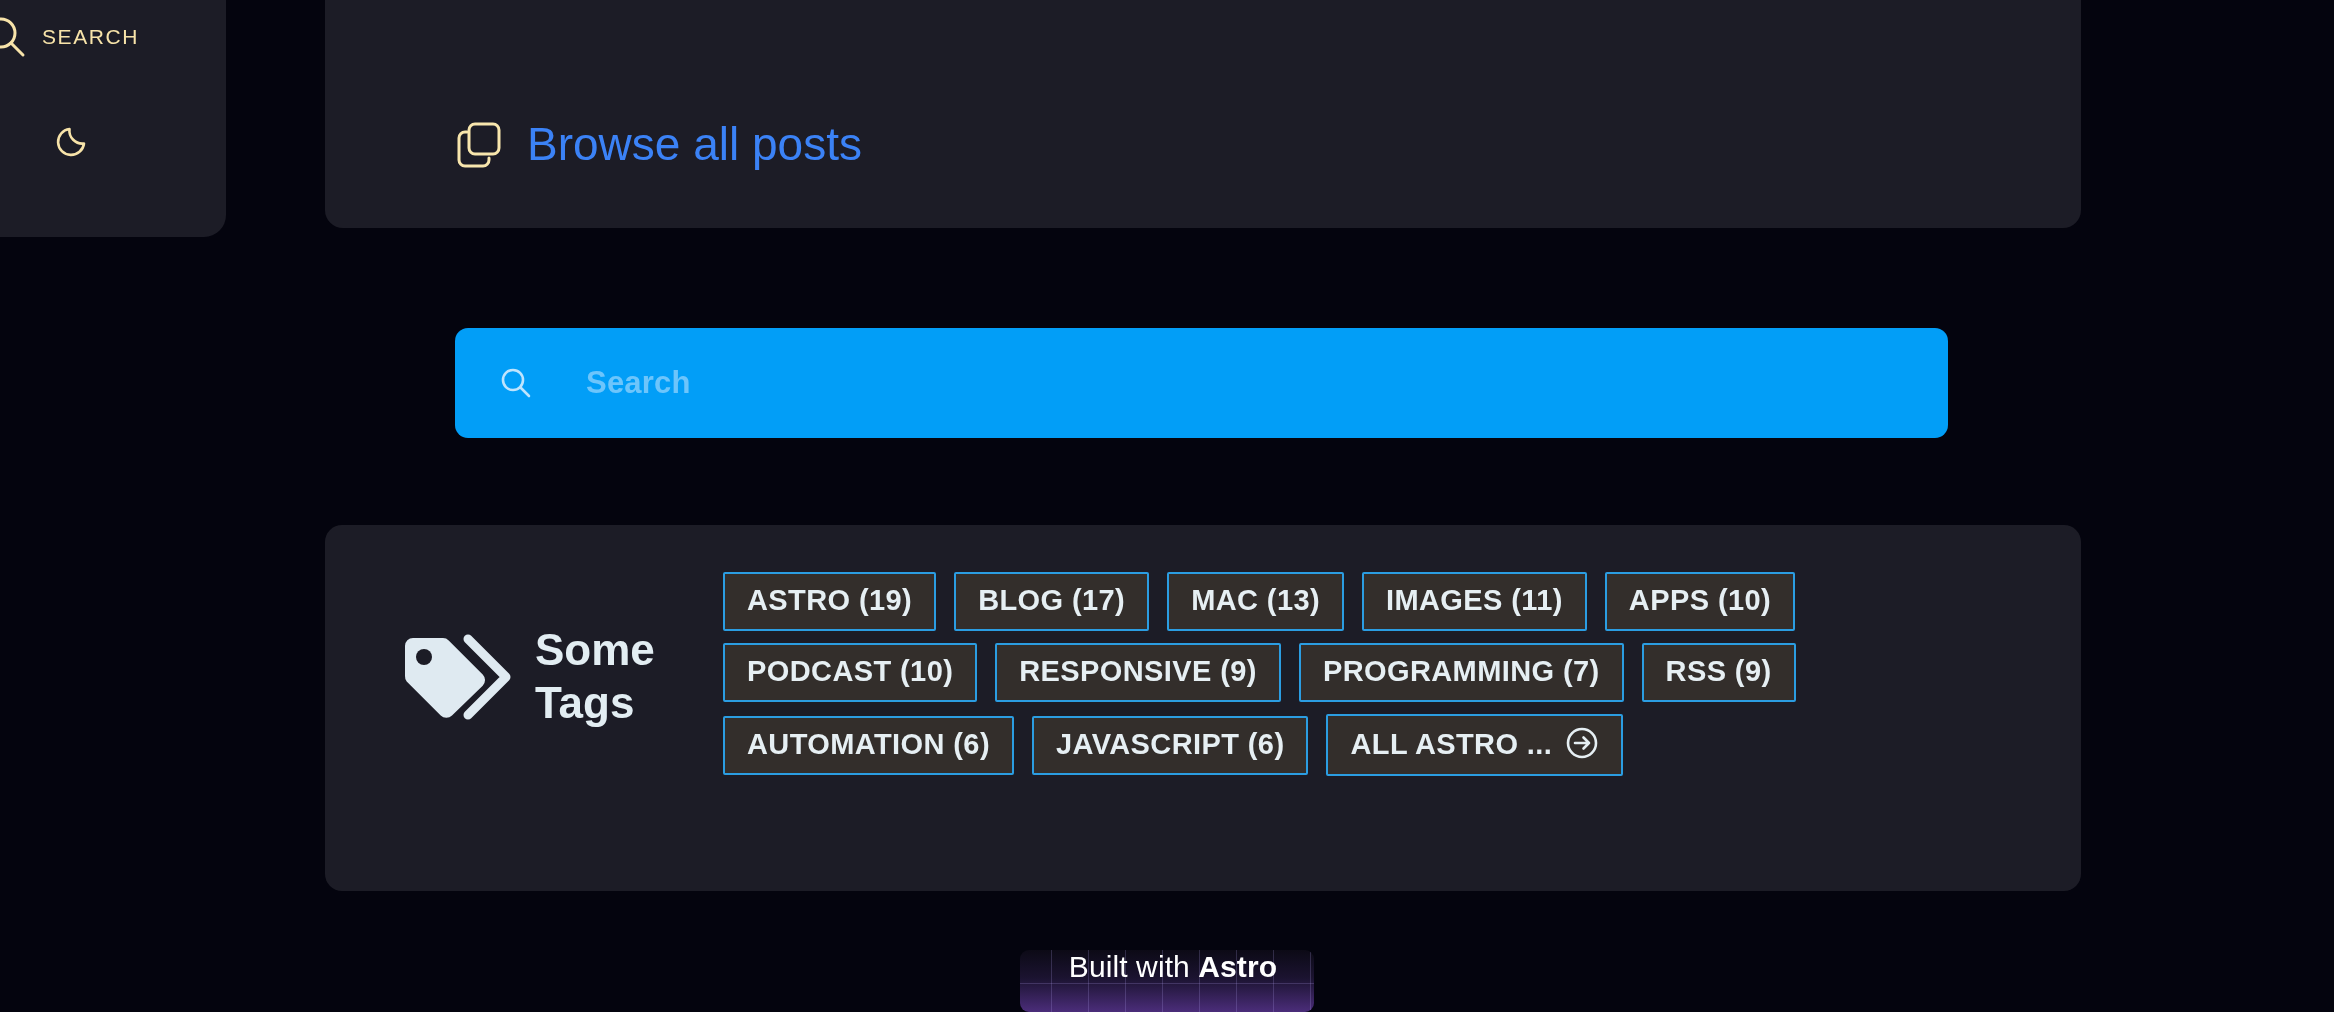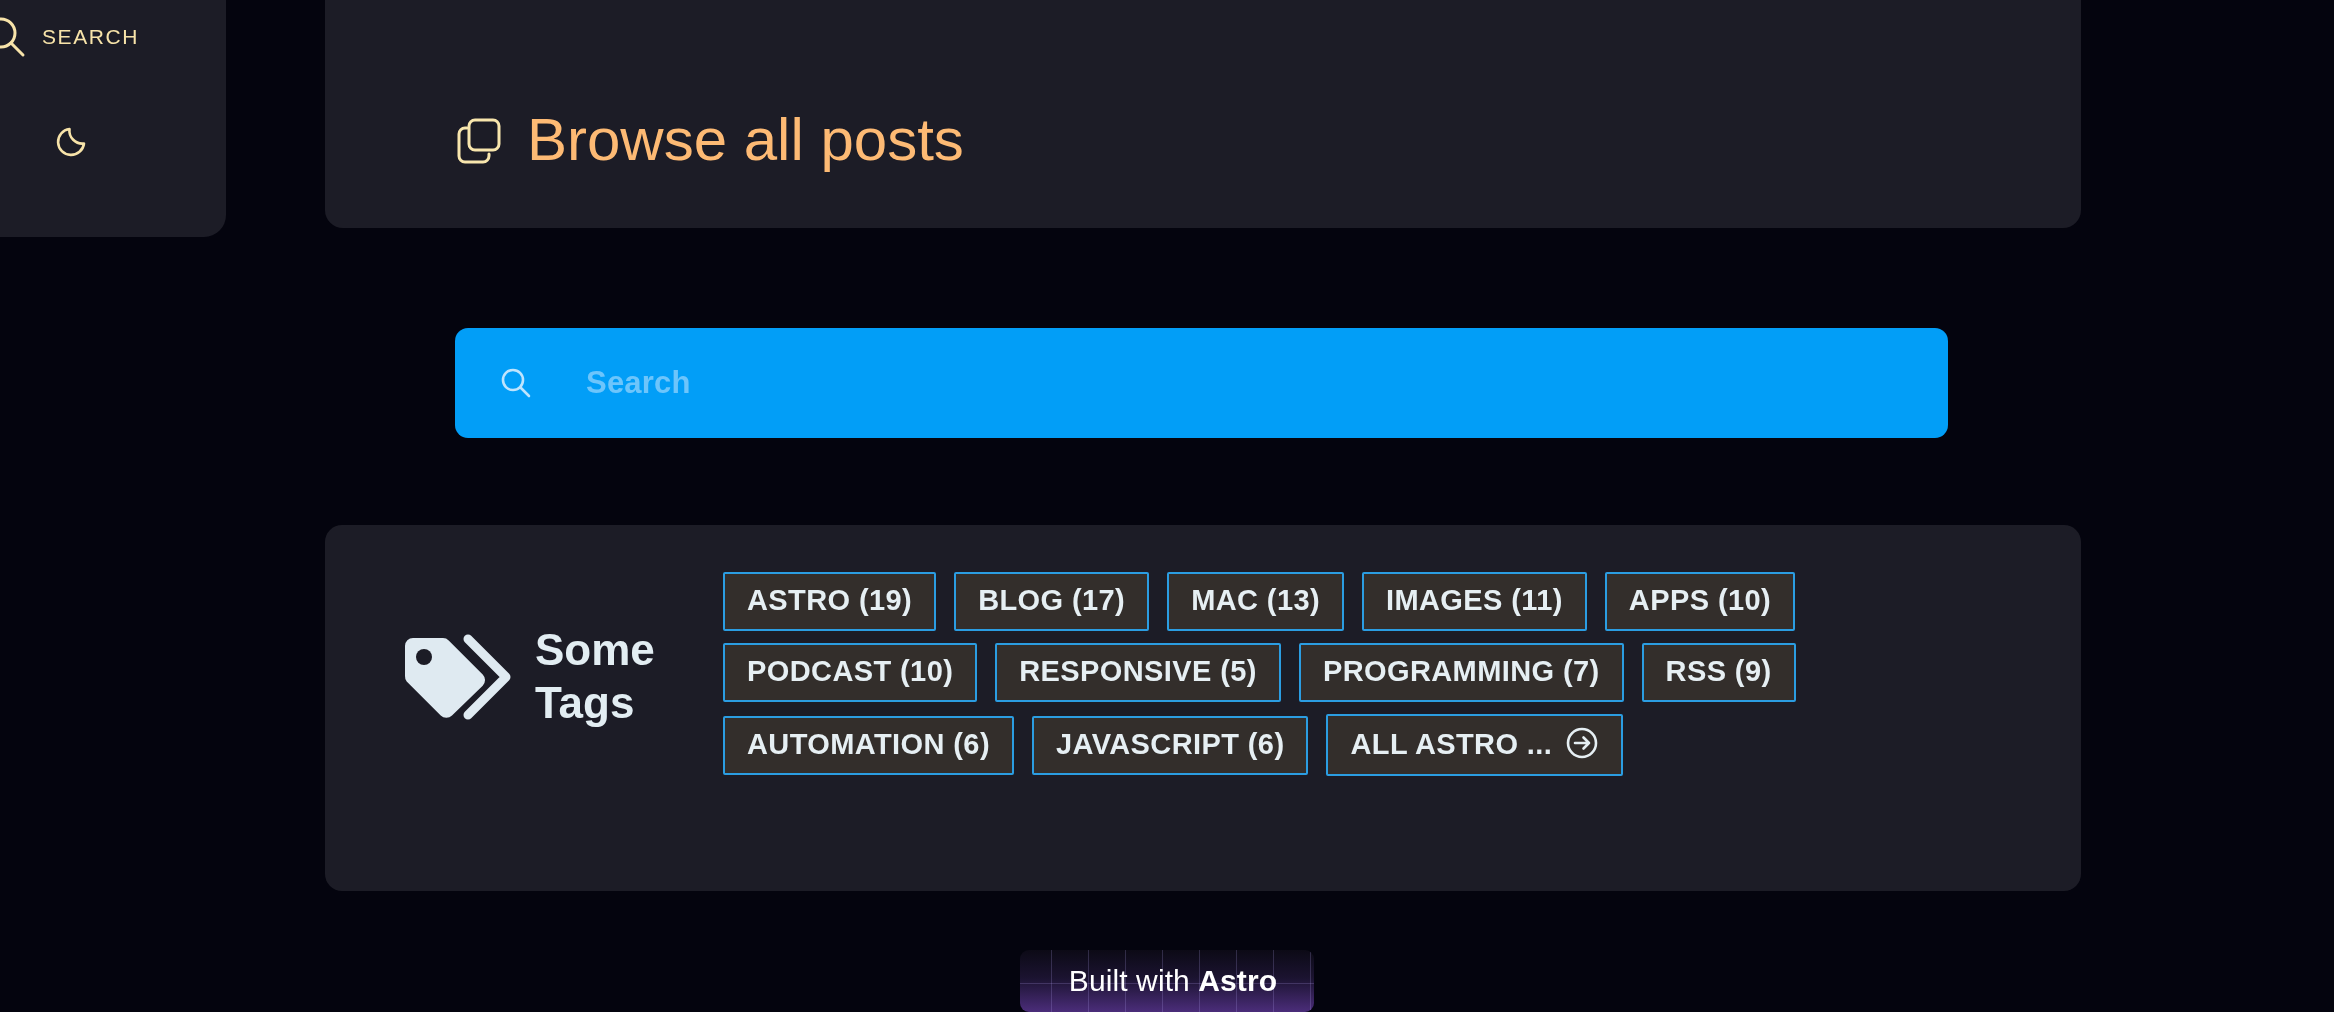--- a/index.html
+++ b/index.html
@@ -46,22 +46,22 @@
     border-bottom-left-radius:18px;
     border-bottom-right-radius:18px;
   }
   .page-title {
     position:absolute; left:128px; top:null;
     bottom:58px;
     display:flex; align-items:center; gap:22px;
   }
   .page-title .title-icon { width:52px; height:52px; flex:0 0 52px; }
   .page-title .title-text {
-    color:#fdba74;
-    font-size:60px;
+    color:#3b82f6;
+    font-size:46px;
     font-weight:400;
     line-height:1;
     white-space:nowrap;
   }
 
   
   .searchbar {
     position:absolute; left:455px; top:328px;
     width:1493px; height:110px;
     background:#029ef7;
@@ -133,21 +133,21 @@
     position:absolute; left:0; right:0; top:950px;
     display:flex; justify-content:center;
   }
   .astro-badge {
     position:relative;
     width:294px; height:62px;
     border-radius:9px;
     background:
       linear-gradient(180deg, #0c0a16 0%, #1b1330 45%, #4b2d7a 100%);
     overflow:hidden;
-    display:flex; align-items:center; justify-content:center;
+    display:flex; align-items:flex-start; justify-content:center;
     cursor:pointer;
     padding-left:12px;
   }
   .astro-badge .grid {
     position:absolute; inset:0;
     background-image:
       linear-gradient(to right, rgba(190,175,255,.20) 1px, transparent 1px),
       linear-gradient(to bottom, rgba(190,175,255,.20) 1px, transparent 1px);
     background-size:37px 37px;
     background-position:-6px -4px;
@@ -241,21 +241,21 @@
         <div class="tag-pill">
           <span>APPS (10)</span>
         </div>
       </div>
 
       <div class="tag-row">
         <div class="tag-pill">
           <span>PODCAST (10)</span>
         </div>
         <div class="tag-pill">
-          <span>RESPONSIVE (5)</span>
+          <span>RESPONSIVE (9)</span>
         </div>
         <div class="tag-pill">
           <span>PROGRAMMING (7)</span>
         </div>
         <div class="tag-pill">
           <span>RSS (9)</span>
         </div>
       </div>
 
       <div class="tag-row">

